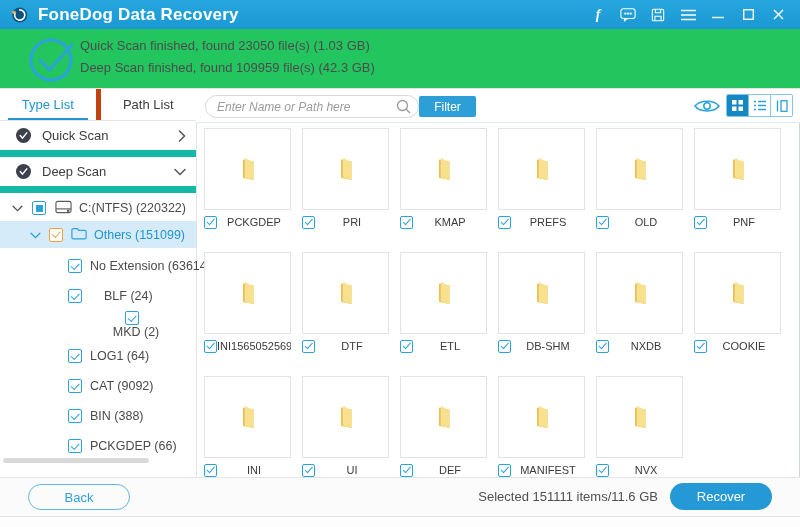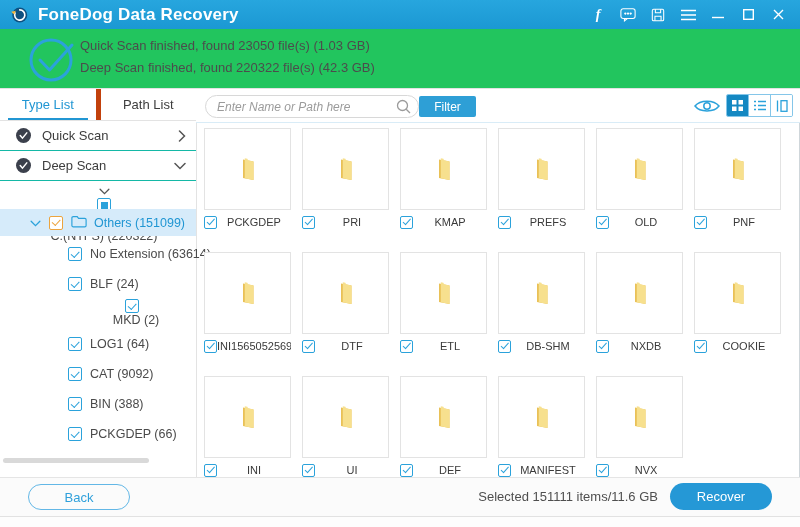--- a/index.html
+++ b/index.html
@@ -21,26 +21,26 @@
   .status-line{position:absolute;left:80px;font-size:13px;color:#4c4c4c;}
   .status-line.l1{top:9px;} .status-line.l2{top:31px;}
 
   
   .sidebar{position:absolute;left:0;top:89px;width:196px;height:388px;border-right:1px solid #e3e3e3;background:#fff;}
   .tabs{position:relative;height:31px;border-bottom:1px solid #e3e3e3;display:flex;}
   .tab{width:98px;display:flex;align-items:center;justify-content:center;font-size:13px;color:#3d3d3d;cursor:pointer;position:relative;}
   .tab.active{color:#2196d3;}
   .tab.active .underline{position:absolute;left:8px;right:8px;bottom:0;height:2px;background:#2196d3;}
   .tab + .tab{border-left:5px solid #c2410c;}
-  .scan-row{height:29px;border-bottom:1px solid #14b8a6;display:flex;align-items:center;padding:0 10px 0 16px;cursor:pointer;justify-content:space-between;}
+  .scan-row{height:29px;border-bottom:7px solid #14b8a6;display:flex;align-items:center;padding:0 10px 0 16px;cursor:pointer;justify-content:space-between;}
   .scan-row .lbl{margin-left:11px;font-size:13px;color:#3d3d3d;}
   .scan-row .chev{margin-left:auto;display:flex;}
   .tree{position:relative;}
   .tree-row{position:absolute;display:flex;align-items:center;font-size:12.5px;color:#4a4a4a;cursor:pointer;white-space:nowrap;}
-  .row-drive{left:0;top:3px;height:24px;width:196px;padding-left:12px;box-sizing:border-box;flex-direction:column;}
+  .row-drive{left:0;top:3px;height:24px;width:196px;padding-left:12px;box-sizing:border-box;}
   .row-others{left:0;top:28px;height:27px;width:196px;background:#d6ebfa;padding-left:30px;box-sizing:border-box;color:#2196d3;}
   .tree-child{position:absolute;left:0;width:196px;height:30px;display:flex;align-items:center;padding-left:68px;box-sizing:border-box;font-size:12.5px;color:#4a4a4a;cursor:pointer;white-space:nowrap;}
   .gap8{width:8px;flex:none;} .gap9{width:9px;flex:none;} .gap7{width:7px;flex:none;}
   .hscroll{position:absolute;left:3px;top:369px;width:146px;height:5px;border-radius:2.5px;background:#d9d9d9;cursor:pointer;}
 
   
   .cb{box-sizing:border-box;width:14px;height:14px;border:1px solid #2ba2db;border-radius:2px;background:#fff;position:relative;flex:none;display:inline-block;cursor:pointer;}
   .cb.checked::after{content:"";position:absolute;left:2px;top:2.5px;width:7px;height:3.6px;
     border-left:1.7px solid #2ba2db;border-bottom:1.7px solid #2ba2db;transform:rotate(-48deg);}
   .cb.orange{border-color:#eca43e;}
@@ -137,21 +137,21 @@
   </div>
 
   <div class="statusbar">
     <span class="status-icon">
       <svg width="52" height="52" viewBox="0 0 52 52">
         <circle cx="25" cy="27" r="20" fill="none" stroke="#2ba2db" stroke-width="3"></circle>
         <path d="M14 27 l9.5 10 L46 12" fill="none" stroke="#2ba2db" stroke-width="3" stroke-linecap="round" stroke-linejoin="round"></path>
       </svg>
     </span>
     <div class="status-line l1">Quick Scan finished, found 23050 file(s) (1.03 GB)</div>
-    <div class="status-line l2">Deep Scan finished, found 220322 file(s) (42.3 GB)</div>
+    <div class="status-line l2">Deep Scan finished, found 109959 file(s) (42.3 GB)</div>
   </div>
 
   <div class="sidebar">
     <div class="tabs">
       <div class="tab active">
         <span>Type List</span>
         <span class="underline"></span>
       </div>
       <div class="tab">
         <span>Path List</span>
@@ -220,21 +220,21 @@
         </span>
         <span class="gap7"></span>
         <span>Others (151099)</span>
       </div>
 
       <div id="tree-children">
           <div class="tree-child" style="top: 58px;">
             <span class="cb checked"></span>
             <span style="margin-left: 8px;">No Extension (63614)</span>
           </div>
-          <div class="tree-child" style="top: 88px;">
+          <div class="tree-child" style="top: 88px; gap: 14px;">
             <span class="cb checked"></span>
             <span style="margin-left: 8px;">BLF (24)</span>
           </div>
           <div class="tree-child" style="top: 118px; flex-direction: column;">
             <span class="cb checked"></span>
             <span style="margin-left: 8px;">MKD (2)</span>
           </div>
           <div class="tree-child" style="top: 148px;">
             <span class="cb checked"></span>
             <span style="margin-left: 8px;">LOG1 (64)</span>

